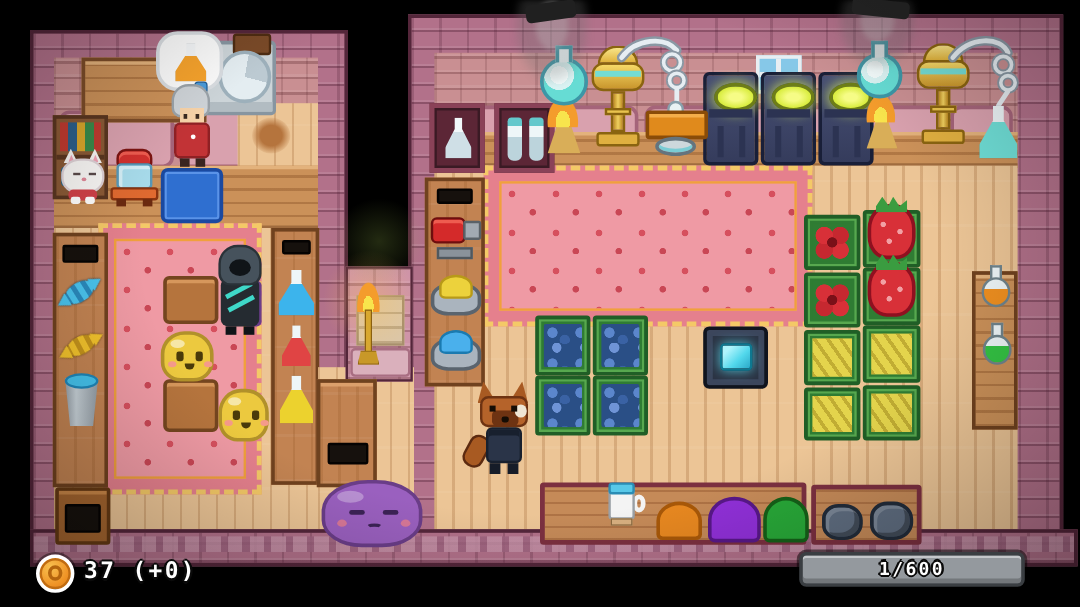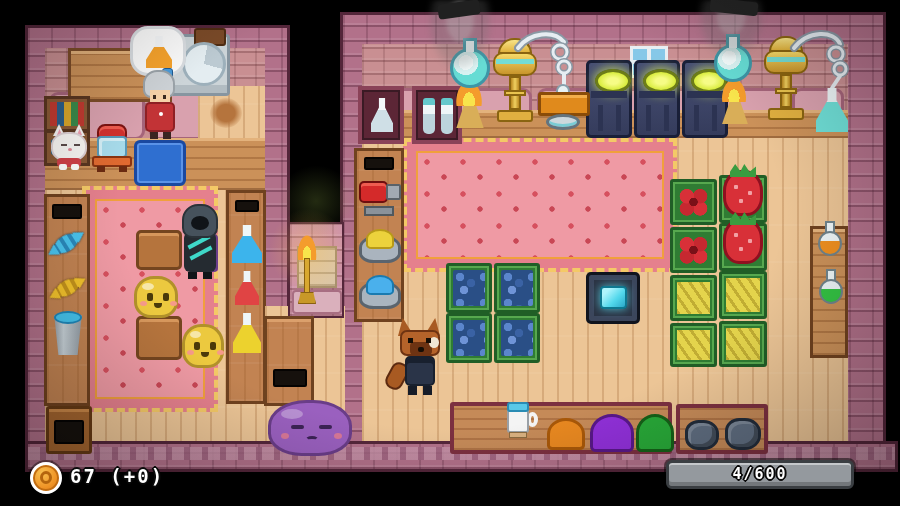--- a/index.html
+++ b/index.html
@@ -430,18 +430,18 @@
   <div class="a smoke" style="left:428px;top:0;width:64px;height:70px;"></div>
   <div class="a" style="left:438px;top:2px;width:42px;height:15px;background:#202020;border-radius:4px;transform:rotate(-8deg);"></div>
   <div class="a smoke" style="left:698px;top:0;width:66px;height:58px;"></div>
   <div class="a" style="left:710px;top:0;width:48px;height:14px;background:#242424;border-radius:4px;transform:rotate(6deg);"></div>
 
   <div class="a" style="left:0;top:0;width:900px;height:506px;pointer-events:none;background:radial-gradient(ellipse at 50% 42%, rgba(0,0,0,0) 52%, rgba(0,0,0,.34) 100%);"></div>
 
   <div class="a" style="left:30px;top:462px;width:32px;height:32px;border-radius:50%;border:3px solid #fff;background:radial-gradient(circle at 35% 30%, #f8c050, #ef9326 60%, #d87410);box-shadow:inset 0 0 0 2px #c06c12, 0 0 0 2px rgba(0,0,0,.4);">
     <div class="a" style="left:7px;top:6px;width:12px;height:13px;border:3px solid #b4650e;border-radius:50%;"></div>
   </div>
-  <div class="a hudtxt" style="left:70px;top:465px;font-size:19px;">67 (+0)</div>
+  <div class="a hudtxt" style="left:70px;top:465px;font-size:19px;">37 (+0)</div>
   <div class="a pbar" style="left:666px;top:460px;width:188px;height:29px;">
-    <div class="hudtxt" style="text-align:center;line-height:23px;font-size:15px;">4/600</div>
+    <div class="hudtxt" style="text-align:center;line-height:23px;font-size:15px;">1/600</div>
   </div>
 
 </div>
 
 </body></html>

